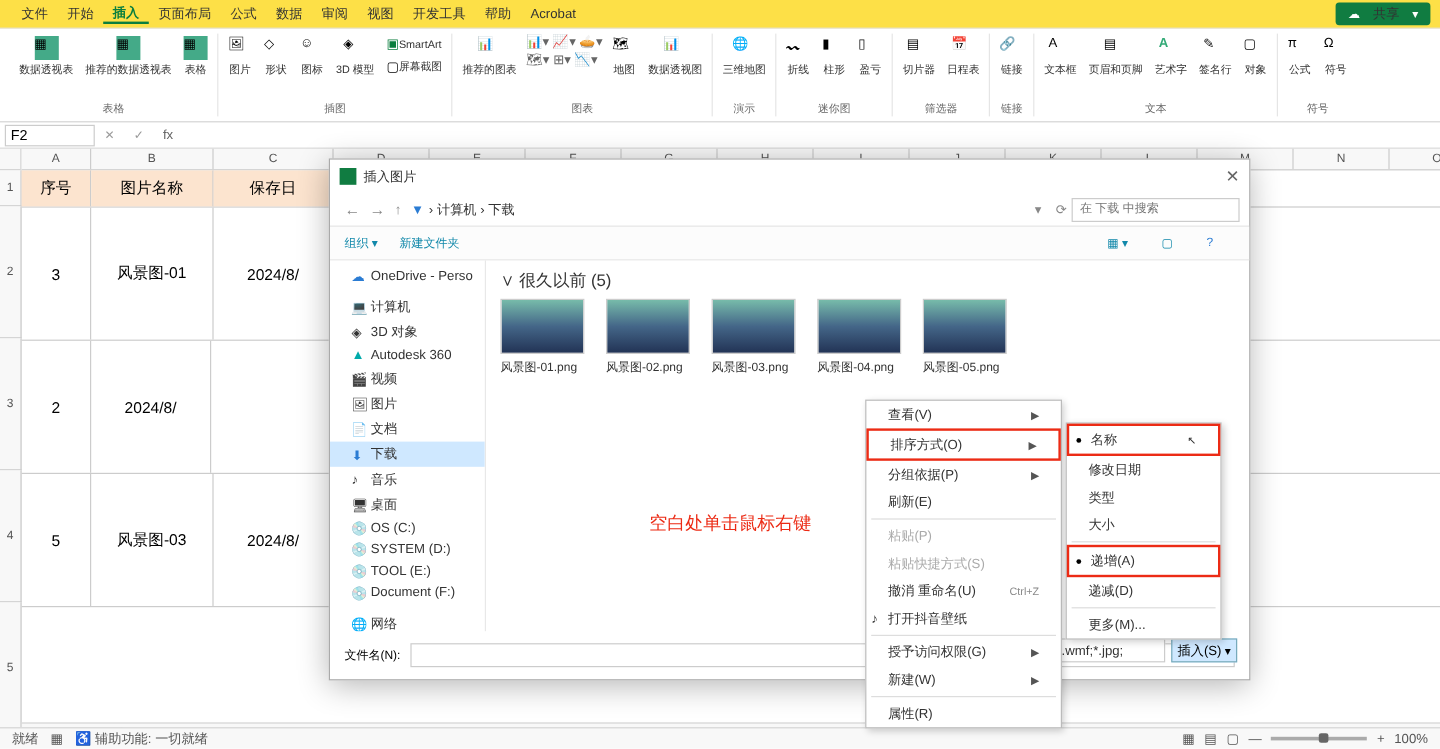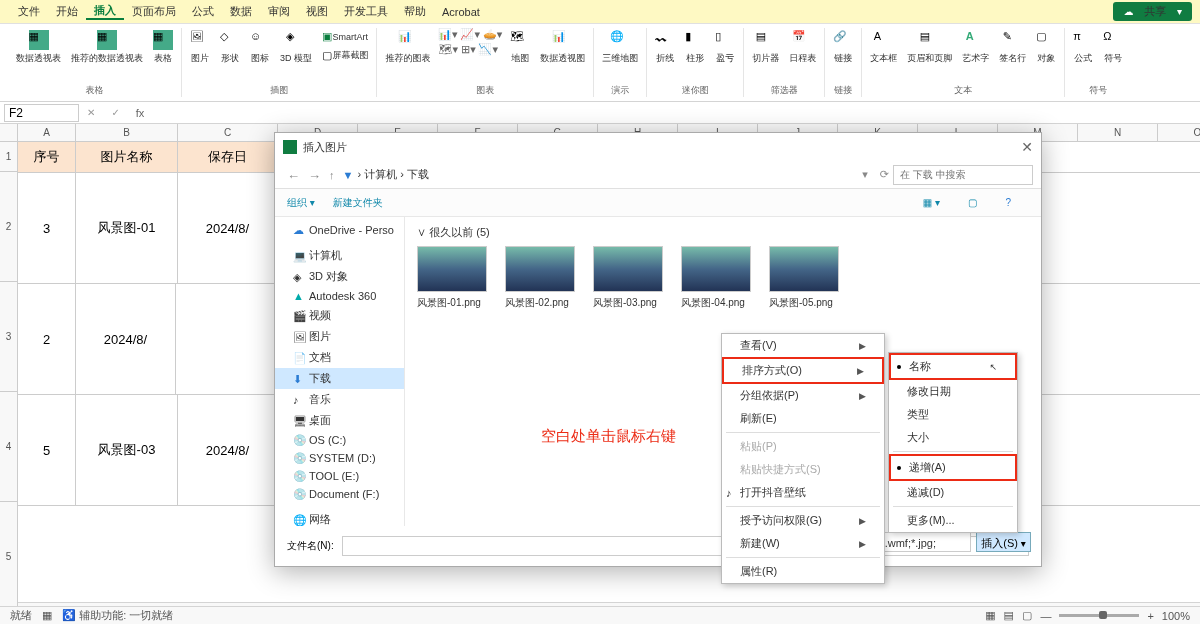--- a/index.html
+++ b/index.html
@@ -1,17 +1,17 @@
 <!DOCTYPE html>
 <html><head>
 <meta charset="utf-8">
 <style>
 *{margin:0;padding:0;box-sizing:border-box;font-family:"Microsoft YaHei","SimSun",sans-serif;font-size:11px}
 body{background:#fff;width:1200px;height:624px;overflow:hidden;position:relative}
-.menubar{height:24px;background:#fef9c3;display:flex;align-items:center;padding:0 10px;border-bottom:1px solid #e0e0e0}
+.menubar{height:24px;background:#fde047;display:flex;align-items:center;padding:0 10px;border-bottom:1px solid #e0e0e0}
 .menubar span{padding:0 8px;cursor:pointer;color:#333}
 .menubar .active{color:#0a7e3e;border-bottom:2px solid #0a7e3e;font-weight:bold}
 .share-btn{position:absolute;right:8px;top:2px;background:#107c41;color:#fff;padding:2px 10px;border-radius:3px;font-size:10px}
 .ribbon{height:78px;background:#fff;border-bottom:1px solid #d4d4d4;display:flex;padding:4px 8px}
 .rgroup{display:flex;flex-direction:column;align-items:center;justify-content:space-between;padding:0 6px;border-right:1px solid #e5e5e5;height:100%}
 .rgroup:last-child{border-right:none}
 .ricons{display:flex;gap:6px;align-items:flex-start;height:54px}
 .ricon{display:flex;flex-direction:column;align-items:center;cursor:pointer;padding:2px}
 .ricon .ic{width:20px;height:20px;margin-bottom:2px}
 .ricon .lbl{font-size:9px;color:#333;white-space:nowrap}
@@ -48,21 +48,21 @@
 .dlg-nav .refresh{margin:0 4px;color:#888}
 .dlg-toolbar{height:28px;display:flex;align-items:center;padding:0 12px;background:#fcfcfc;border-bottom:1px solid #e8e8e8}
 .dlg-toolbar span{margin-right:18px;color:#18a;font-size:10px}
 .dlg-toolbar .right-icons{margin-left:auto;display:flex;gap:10px;color:#666}
 .dlg-body{display:flex;height:calc(100% - 28px - 28px - 28px - 40px)}
 .dlg-side{width:130px;border-right:1px solid #e8e8e8;padding:4px 0;overflow:hidden}
 .side-item{padding:3px 6px 3px 18px;font-size:10px;color:#333;cursor:pointer;display:flex;align-items:center;gap:4px}
 .side-item.sel{background:#cfe8ff}
 .side-item .si{width:12px;height:12px;display:inline-block}
 .dlg-main{flex:1;padding:8px 12px;position:relative}
-.group-label{color:#333;font-size:11px;margin-bottom:6px;cursor:pointer}
+.group-label{color:#333;font-size:14px;margin-bottom:6px;cursor:pointer}
 .imgs{display:flex;gap:18px}
 .img-item{text-align:left}
 .thumb{width:70px;height:46px;background:linear-gradient(180deg,#7ba 0%,#468 50%,#235 100%);border:1px solid #ccc;margin-bottom:4px}
 .img-item .name{font-size:10px;color:#333}
 .annotation{position:absolute;left:136px;top:210px;color:#ec2b15;font-size:15px;font-weight:500}
 .arrow-svg{position:absolute;left:340px;top:170px;pointer-events:none}
 .dlg-bottom{height:40px;display:flex;align-items:center;padding:0 12px}
 .dlg-bottom .lbl{font-size:10px;margin-right:8px}
 .dlg-bottom input{flex:1;height:20px;border:1px solid #ccc;padding:0 4px}
 
@@ -488,20 +488,24 @@
       <span>刷新(E)</span>
     </div>
   <div class="ctx-sep"></div>
   <div class="ctx-item disabled">
       <span>粘贴(P)</span>
     </div>
   <div class="ctx-item disabled">
       <span>粘贴快捷方式(S)</span>
     </div>
   <div class="ctx-item">
+      <span>撤消 重命名(U)</span>
+      <span class="sc">Ctrl+Z</span>
+    </div>
+  <div class="ctx-item">
       <span style="position:absolute;left:4px">♪</span>
       <span>打开抖音壁纸</span>
     </div>
   <div class="ctx-sep"></div>
   <div class="ctx-item">
       <span>授予访问权限(G)</span>
       <span class="arrow">▶</span>
     </div>
   <div class="ctx-item">
       <span>新建(W)</span>

